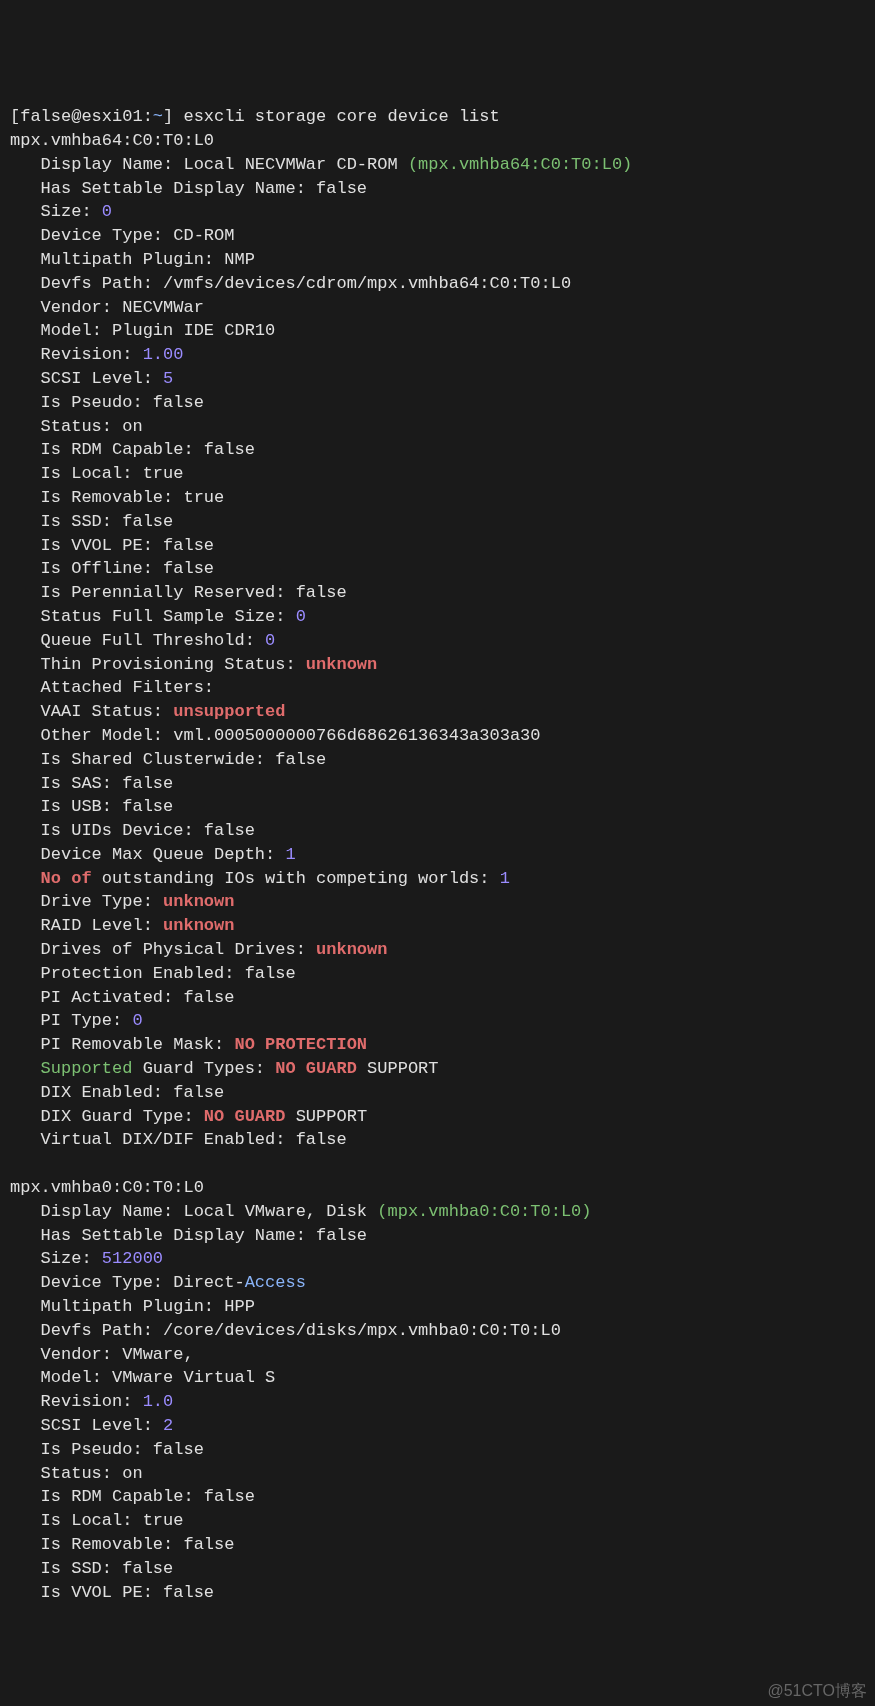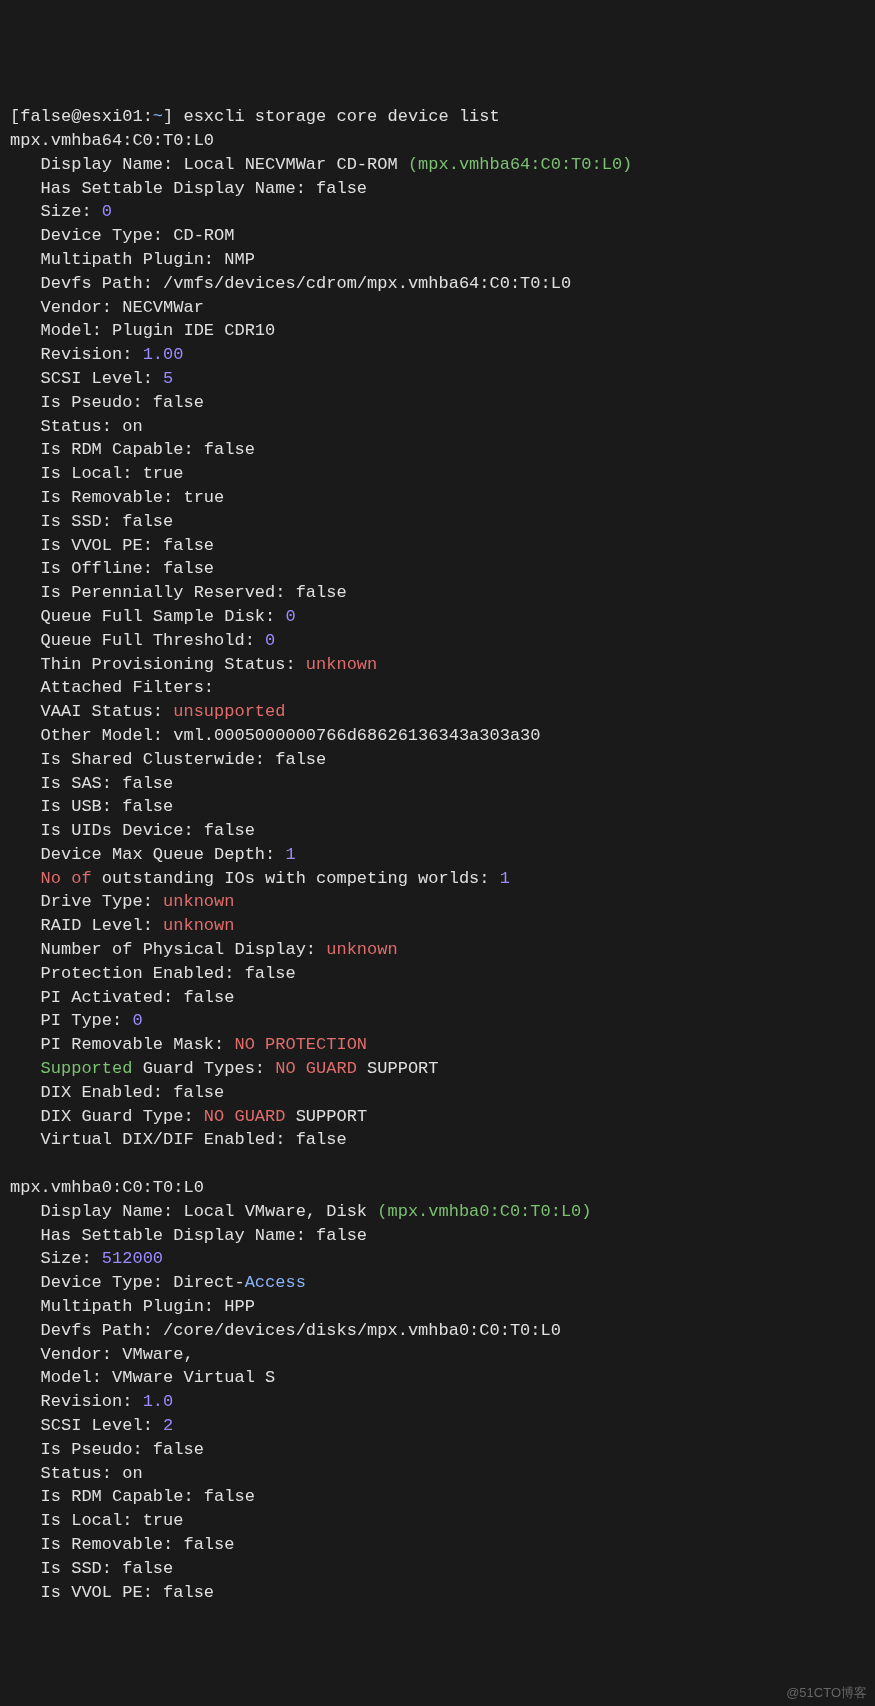--- a/index.html
+++ b/index.html
@@ -8,30 +8,30 @@
     background-color: #1a1a1a;
     color: #e0e0e0;
     font-family: 'Consolas', 'Monaco', 'Courier New', monospace;
     font-size: 17px;
     line-height: 1.4;
     white-space: pre;
     width: 875px;
     box-sizing: border-box;
   }
   .num { color: #9b8cff; }
-  .red { color: #e06c6c; }
+  .red { color: #e06c6c; font-weight: bold; }
   .green { color: #7cc072; margin-top: 16px; }
   .blue { color: #8ab4f8; }
   pre { margin: 0; font-family: inherit; }
   .watermark {
     position: fixed;
     bottom: 4px;
     right: 8px;
     color: #666;
-    font-size: 13px;
+    font-size: 16px;
     font-family: sans-serif;
   }
 </style>
 </head>
 <body>
 
 
 
 <pre><span>[</span><span>false</span><span>@</span><span>esxi01</span><span>:</span><span class="blue">~</span><span>]</span><span> esxcli storage core device list</span>
 <span>mpx.vmhba64:C0:T0:L0</span>
@@ -47,35 +47,35 @@
    <span>SCSI Level</span>:<span class="num"> 5</span>
    <span>Is Pseudo</span>:<span> false</span>
    <span>Status</span>:<span> on</span>
    <span>Is RDM Capable</span>:<span> false</span>
    <span>Is Local</span>:<span> true</span>
    <span>Is Removable</span>:<span> true</span>
    <span>Is SSD</span>:<span> false</span>
    <span>Is VVOL PE</span>:<span> false</span>
    <span>Is Offline</span>:<span> false</span>
    <span>Is Perennially Reserved</span>:<span> false</span>
-   <span>Queue Full Sample Disk</span>:<span class="num"> 0</span>
+   <span>Status Full Sample Size</span>:<span class="num"> 0</span>
    <span>Queue Full Threshold</span>:<span class="num"> 0</span>
    <span>Thin Provisioning Status</span>:<span class="red"> unknown</span>
    <span>Attached Filters</span>:<span></span>
    <span>VAAI Status</span>:<span class="red"> unsupported</span>
    <span>Other Model</span>:<span> vml.0005000000766d68626136343a303a30</span>
    <span>Is Shared Clusterwide</span>:<span> false</span>
    <span>Is SAS</span>:<span> false</span>
    <span>Is USB</span>:<span> false</span>
    <span>Is UIDs Device</span>:<span> false</span>
    <span>Device Max Queue Depth</span>:<span class="num"> 1</span>
    <span class="red">No</span><span class="red"> of</span><span> outstanding IOs with competing worlds</span>:<span class="num"> 1</span>
    <span>Drive Type</span>:<span class="red"> unknown</span>
    <span>RAID Level</span>:<span class="red"> unknown</span>
-   <span>Number of Physical Display</span>:<span class="red"> unknown</span>
+   <span>Drives of Physical Drives</span>:<span class="red"> unknown</span>
    <span>Protection Enabled</span>:<span> false</span>
    <span>PI Activated</span>:<span> false</span>
    <span>PI Type</span>:<span class="num"> 0</span>
    <span>PI Removable Mask</span>:<span class="red"> NO PROTECTION</span>
    <span class="green">Supported</span><span> Guard Types</span>:<span class="red"> NO GUARD</span><span> SUPPORT</span>
    <span>DIX Enabled</span>:<span> false</span>
    <span>DIX Guard Type</span>:<span class="red"> NO GUARD</span><span> SUPPORT</span>
    <span>Virtual DIX/DIF Enabled</span>:<span> false</span>
 
 <span>mpx.vmhba0:C0:T0:L0</span>

